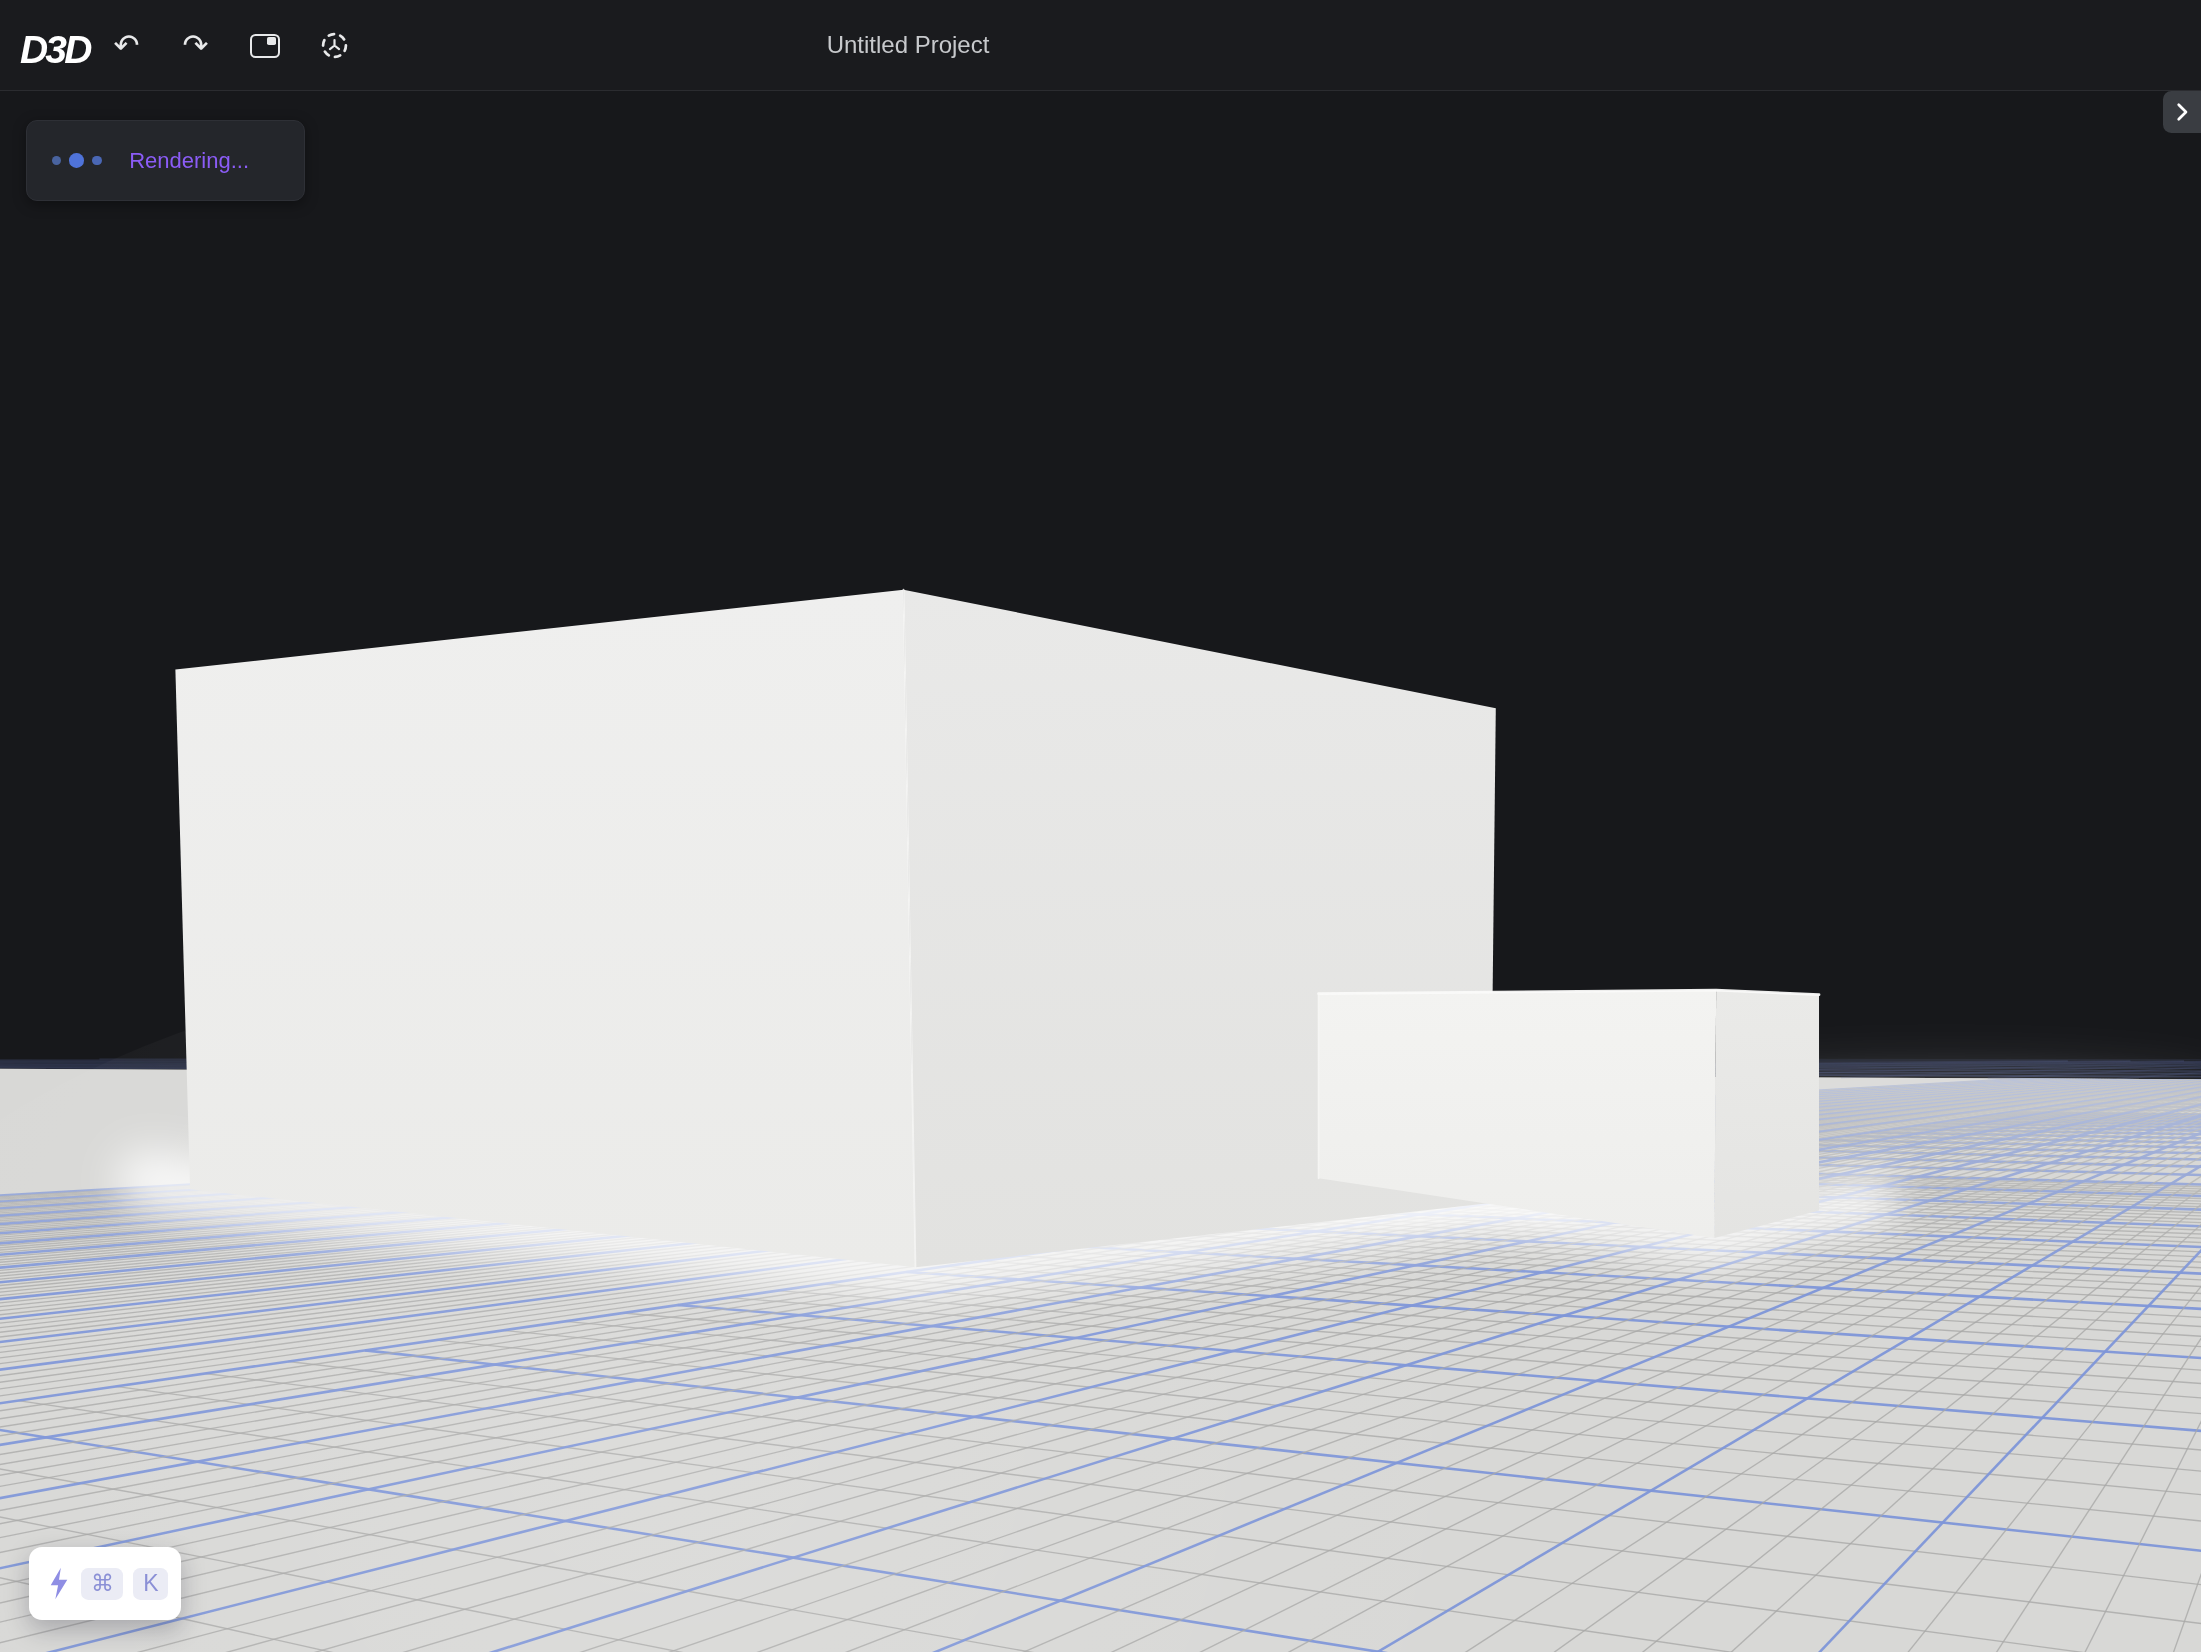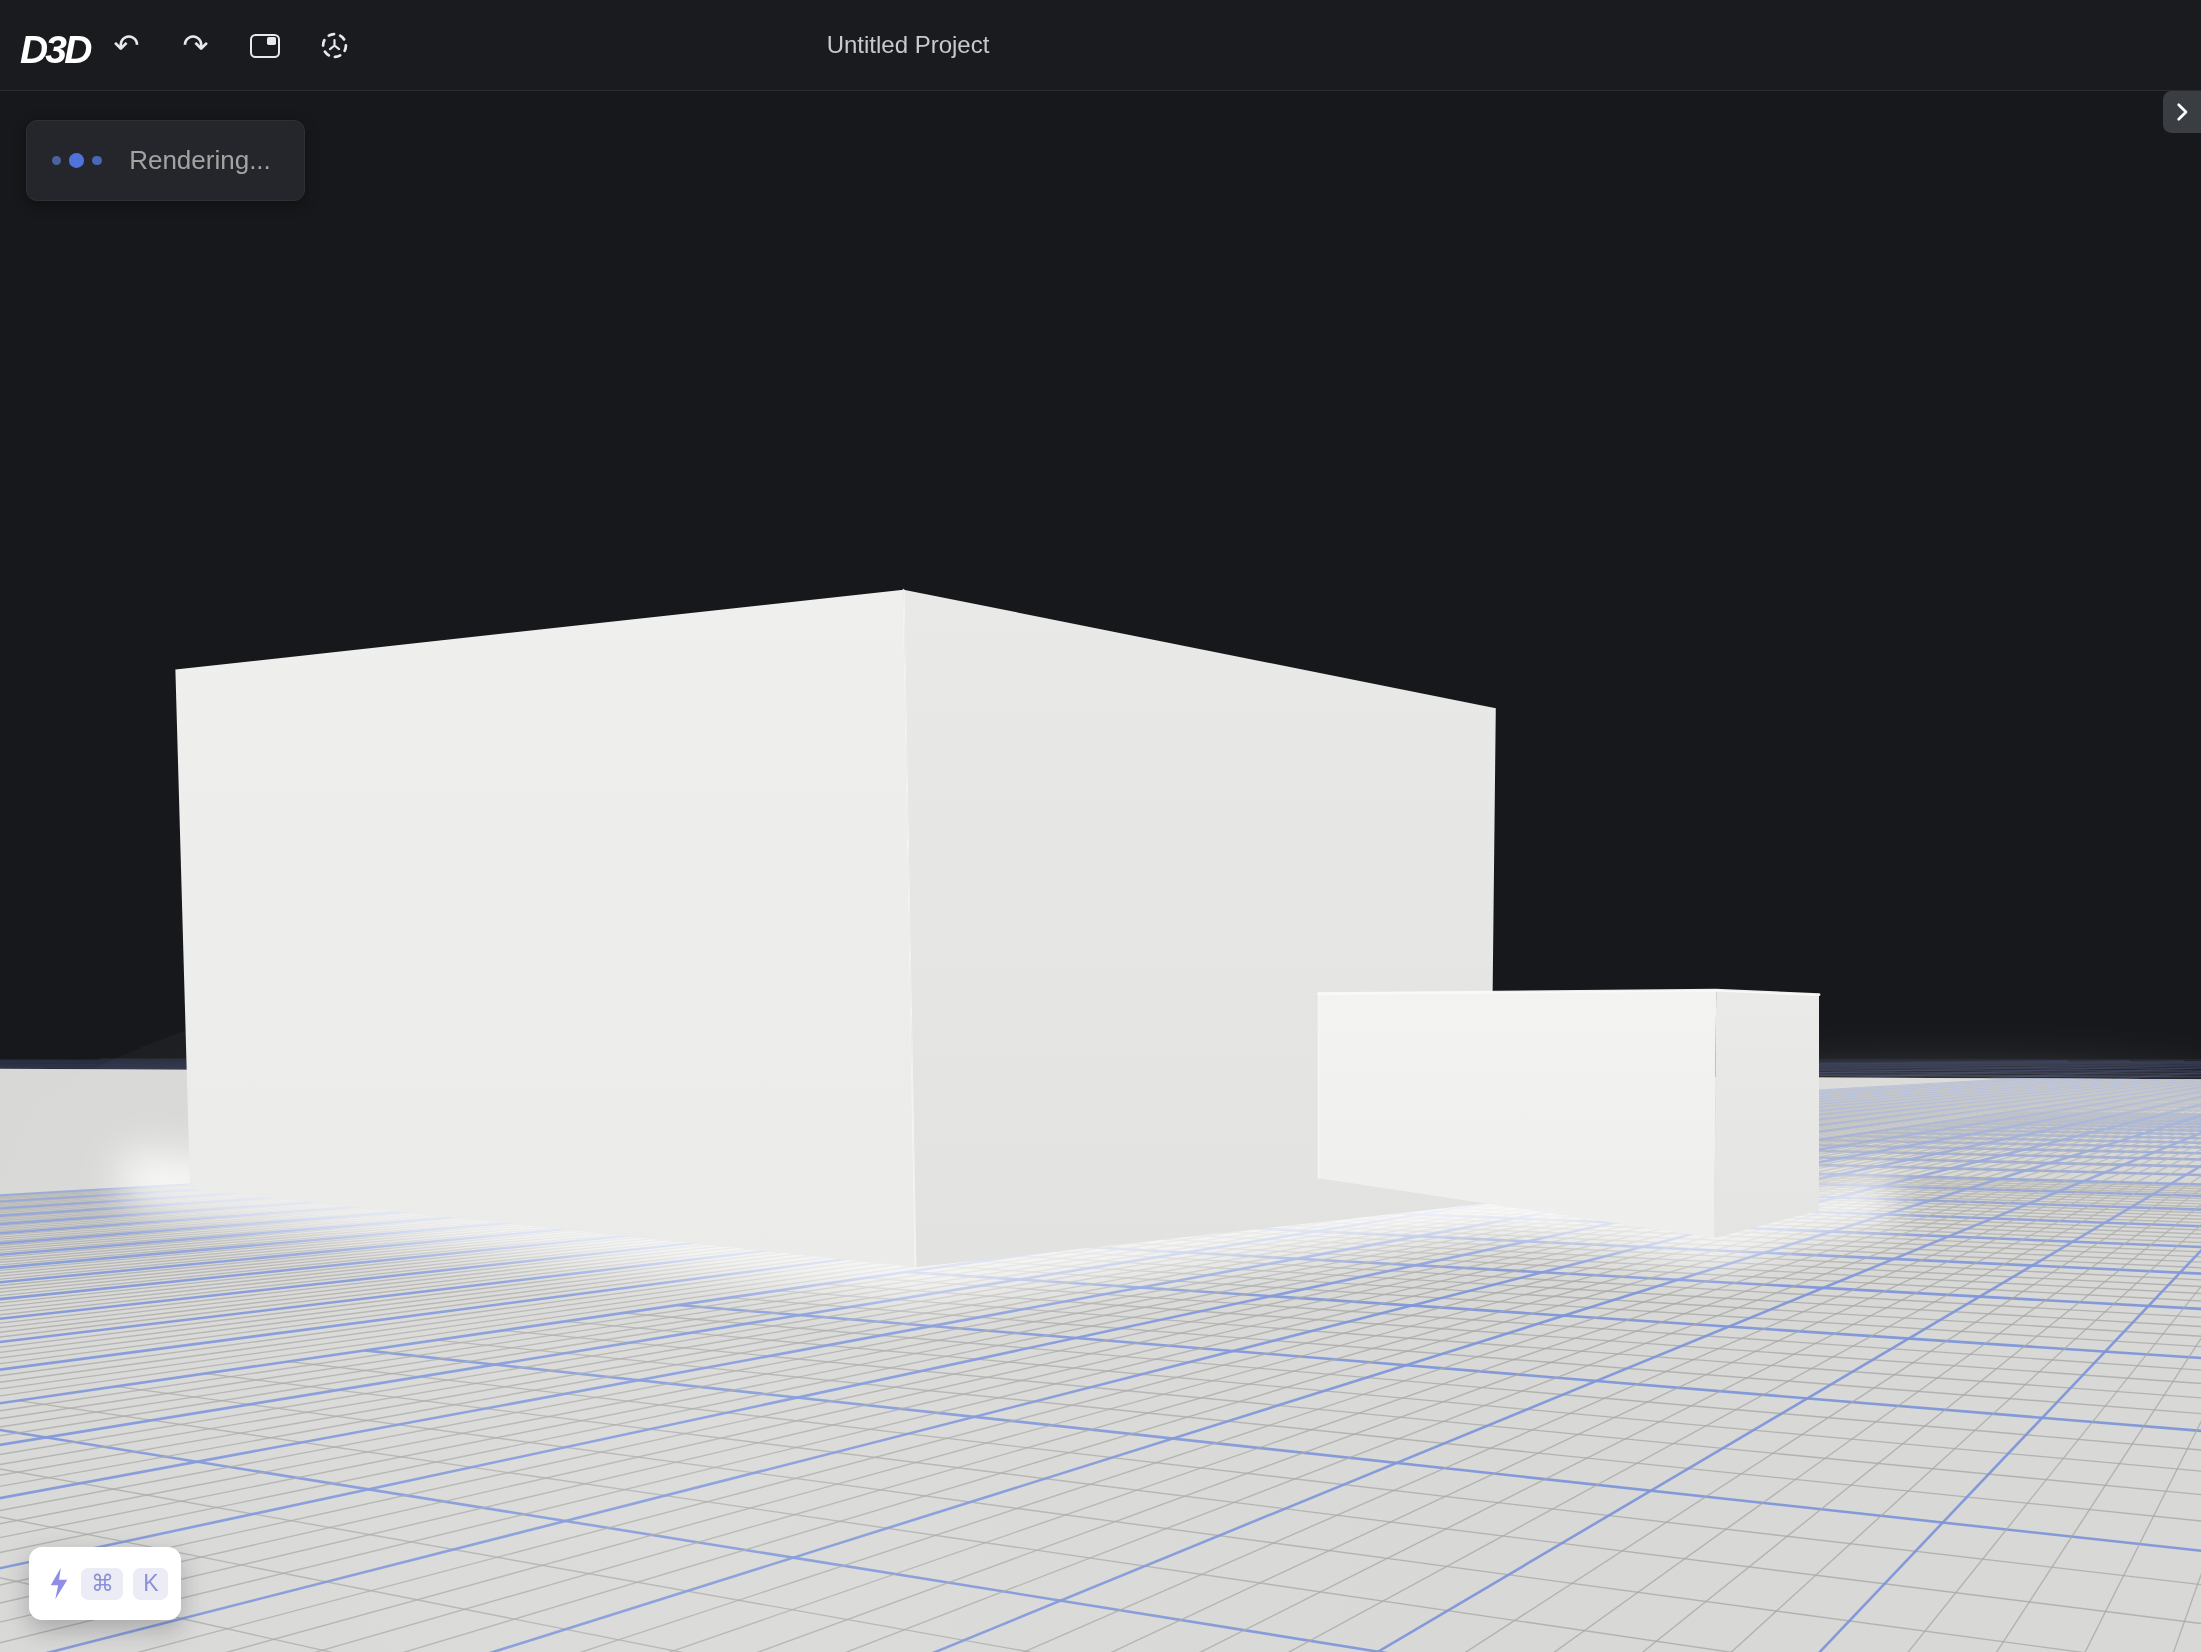--- a/index.html
+++ b/index.html
@@ -19,21 +19,21 @@
   .panel-ico .notch{position:absolute;top:1.8px;right:1.8px;width:8.3px;height:7.3px;background:#e8e9ea;border-radius:1.8px;}
   #title{position:absolute;left:0;top:0;width:1816px;height:89px;display:flex;align-items:center;
     justify-content:center;color:#c7c9cc;font-size:24px;pointer-events:none;}
 
   
   #status-badge{position:absolute;left:26px;top:120px;width:277px;height:79px;background:#24262b;
     border:0.9px solid #2e3036;border-radius:11px;display:flex;align-items:center;z-index:20;
     box-shadow:0 3.7px 13px rgba(0,0,0,.35);}
   .dotrow{display:flex;align-items:center;gap:8.3px;margin-left:25px;}
   .dot{border-radius:50%;animation:pulse 1.2s infinite ease-in-out;}
-  #status-label{margin-left:27.5px;color:#a3a3a3;font-size:26px;}
+  #status-label{margin-left:27.5px;color:#8b5cf6;font-size:22px;}
   @keyframes pulse{0%,100%{opacity:.75}50%{opacity:1}}
 
   
   #panel-toggle{position:absolute;right:0;top:91px;width:38px;height:42px;background:#3a3d42;
     border-radius:8.3px 0 0 8.3px;display:flex;align-items:center;justify-content:center;z-index:20;cursor:pointer;}
 
   
   #shortcut-card{position:absolute;left:29px;top:1547px;width:152px;height:73px;background:#ffffff;
     border-radius:13px;display:flex;align-items:center;z-index:20;
     box-shadow:0 9.2px 24px rgba(20,20,40,.25);}

